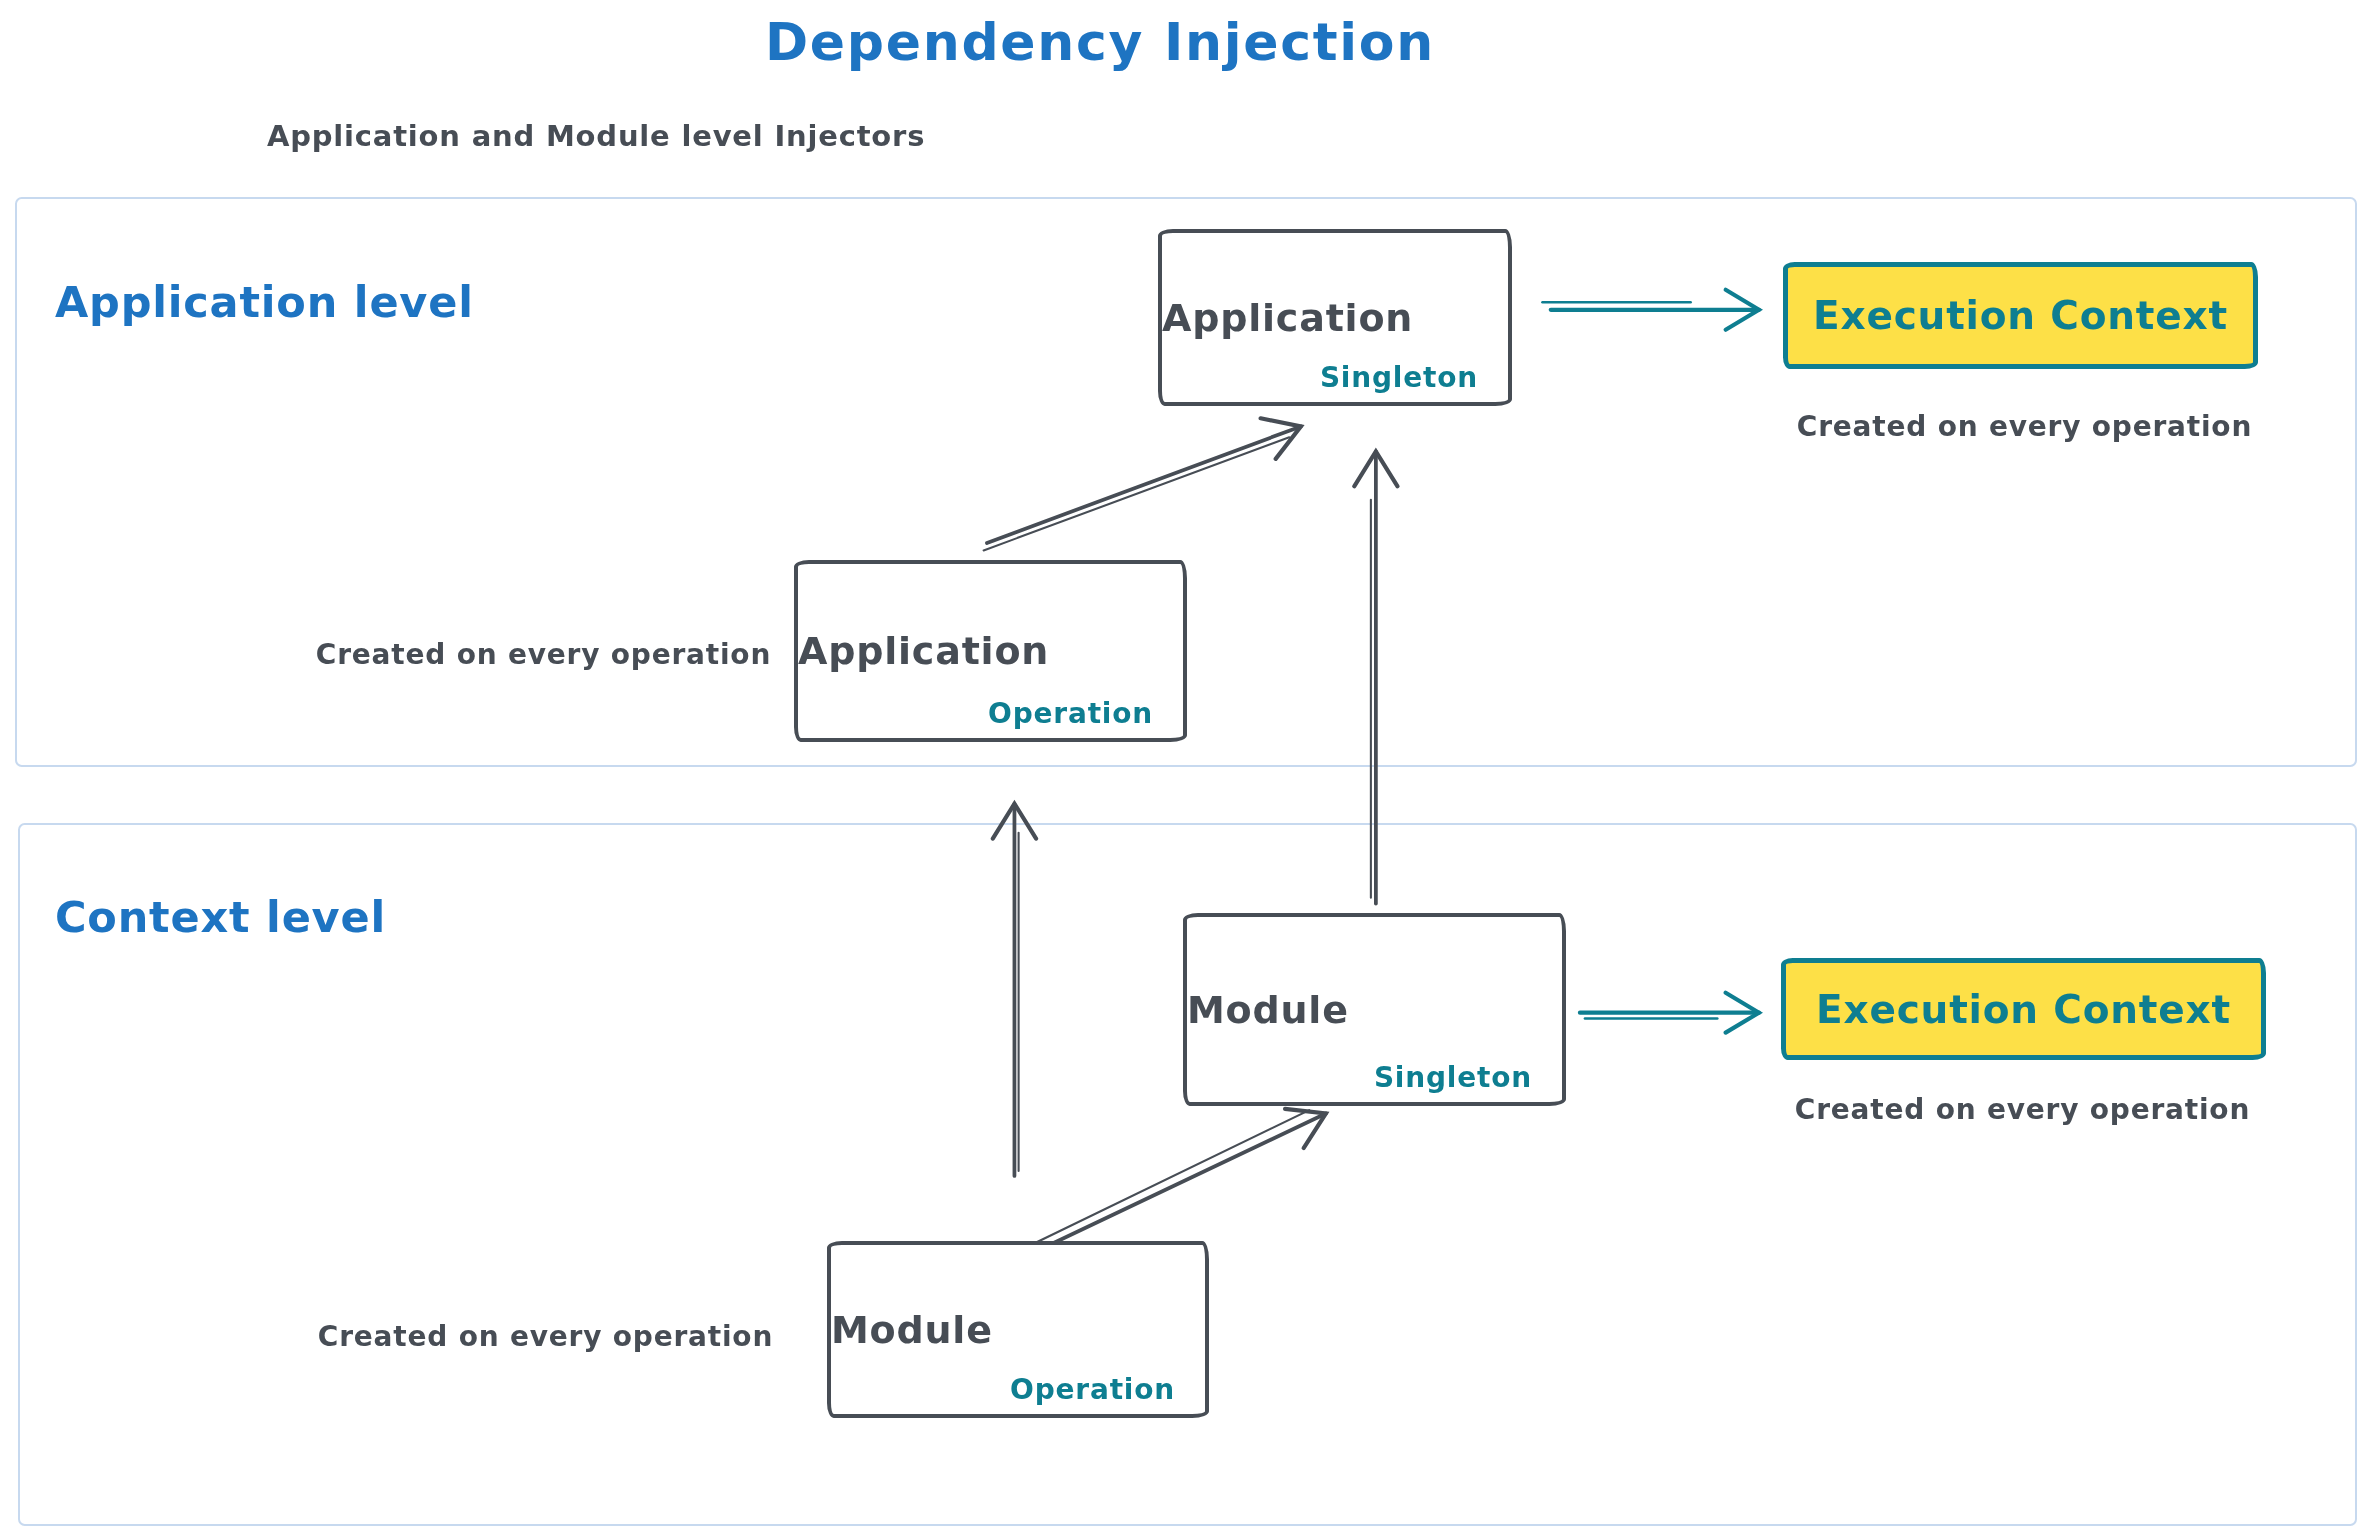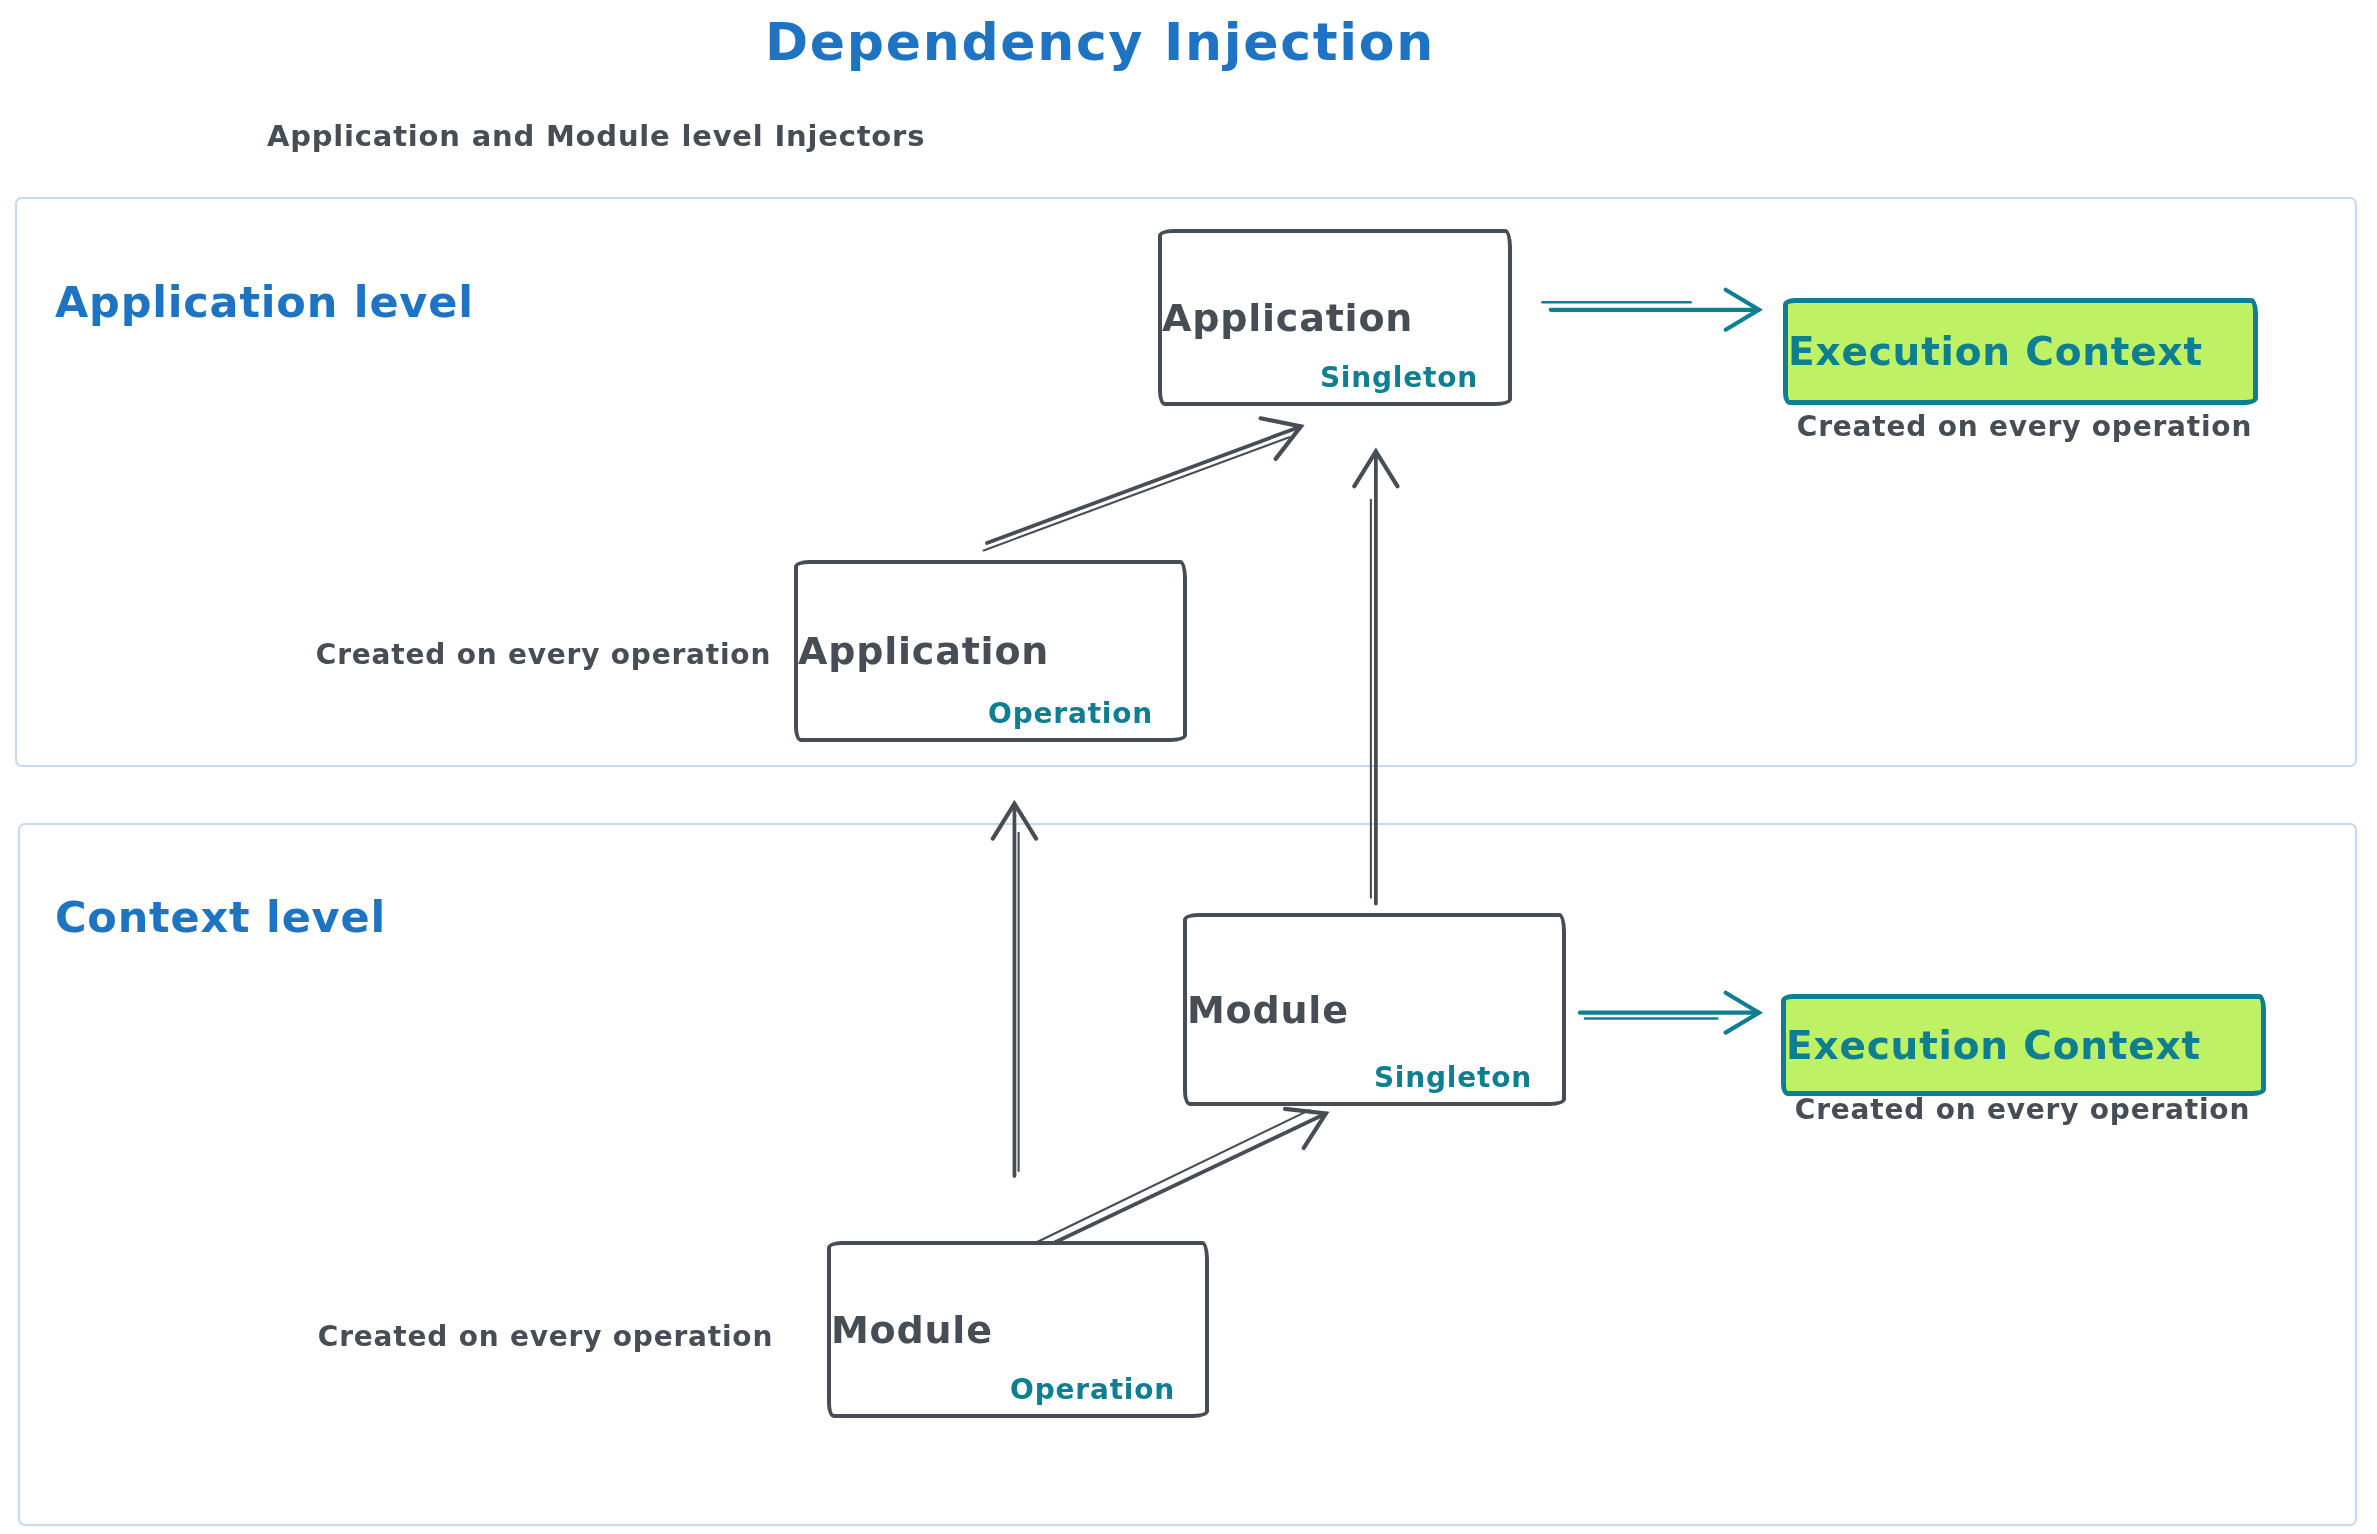--- a/index.html
+++ b/index.html
@@ -49,23 +49,23 @@
     position:absolute;right:30px;bottom:8.3px;
     font-size:28px;font-weight:600;letter-spacing:0.8px;color:var(--teal);
   }
   .box-app-singleton{left:1158px;top:229px;width:354px;height:177px;}
   .box-app-operation{left:794px;top:560px;width:393px;height:182px;}
   .box-module-singleton{left:1183px;top:913px;width:383px;height:193px;}
   .box-module-operation{left:827px;top:1241px;width:382px;height:177px;}
 
   
   .ec-box{
-    background:#bef264;border:5px solid var(--teal);z-index:10;
+    background:#fde047;border:5px solid var(--teal);z-index:10;
     border-radius:11.7px 6.7px 13.3px 6.7px / 6.7px 15px 6.7px 11.7px;
-    display:flex;align-items:center;margin-top:36px;
+    display:flex;align-items:center;justify-content:center;
   }
   .ec-box .ec-title{font-size:39px;font-weight:600;letter-spacing:0.8px;color:var(--teal);white-space:nowrap;}
   .box-app-ec{left:1783px;top:262px;width:475px;height:107px;}
   .box-module-ec{left:1781px;top:958px;width:485px;height:102px;}
 
   
   .caption{
     font-size:28px;font-weight:700;letter-spacing:0.8px;color:var(--ink);
     text-align:center;z-index:4;white-space:nowrap;
   }

